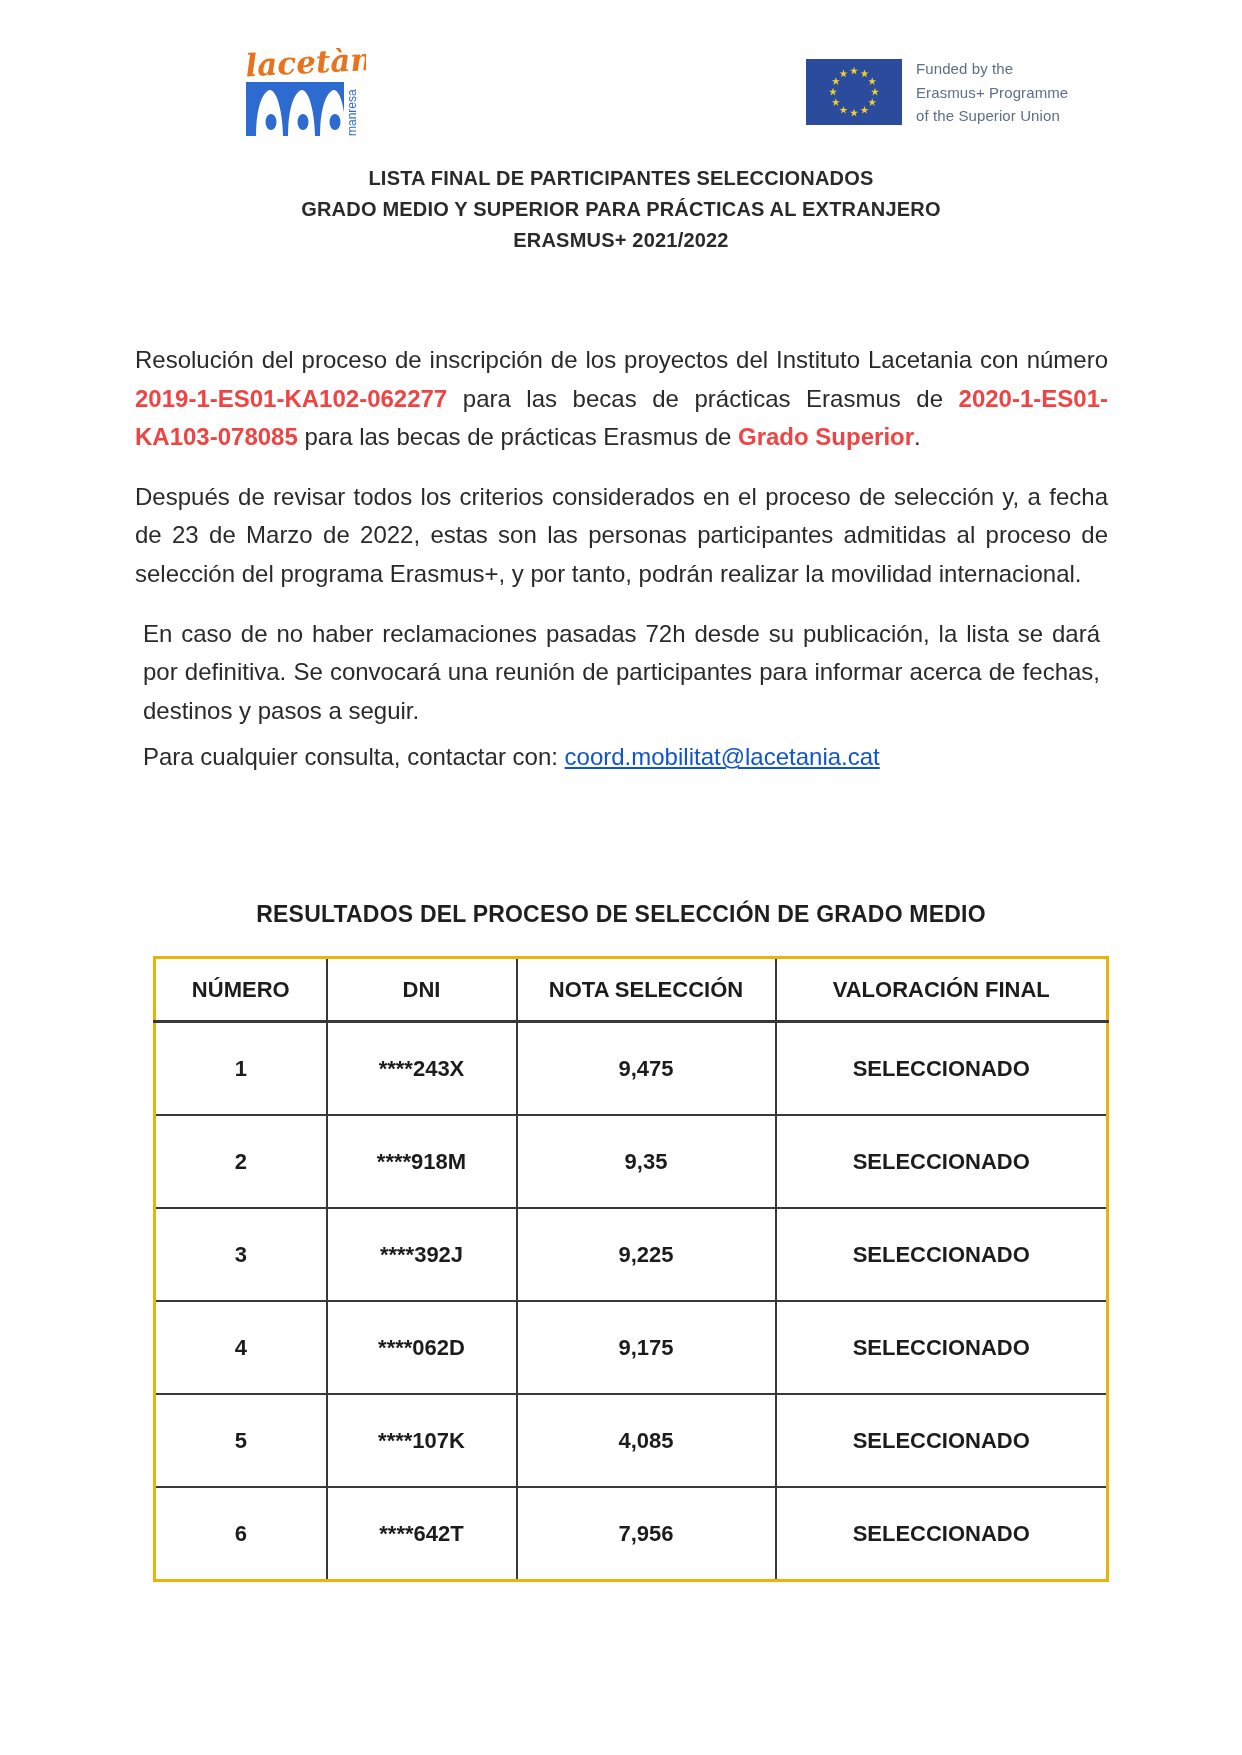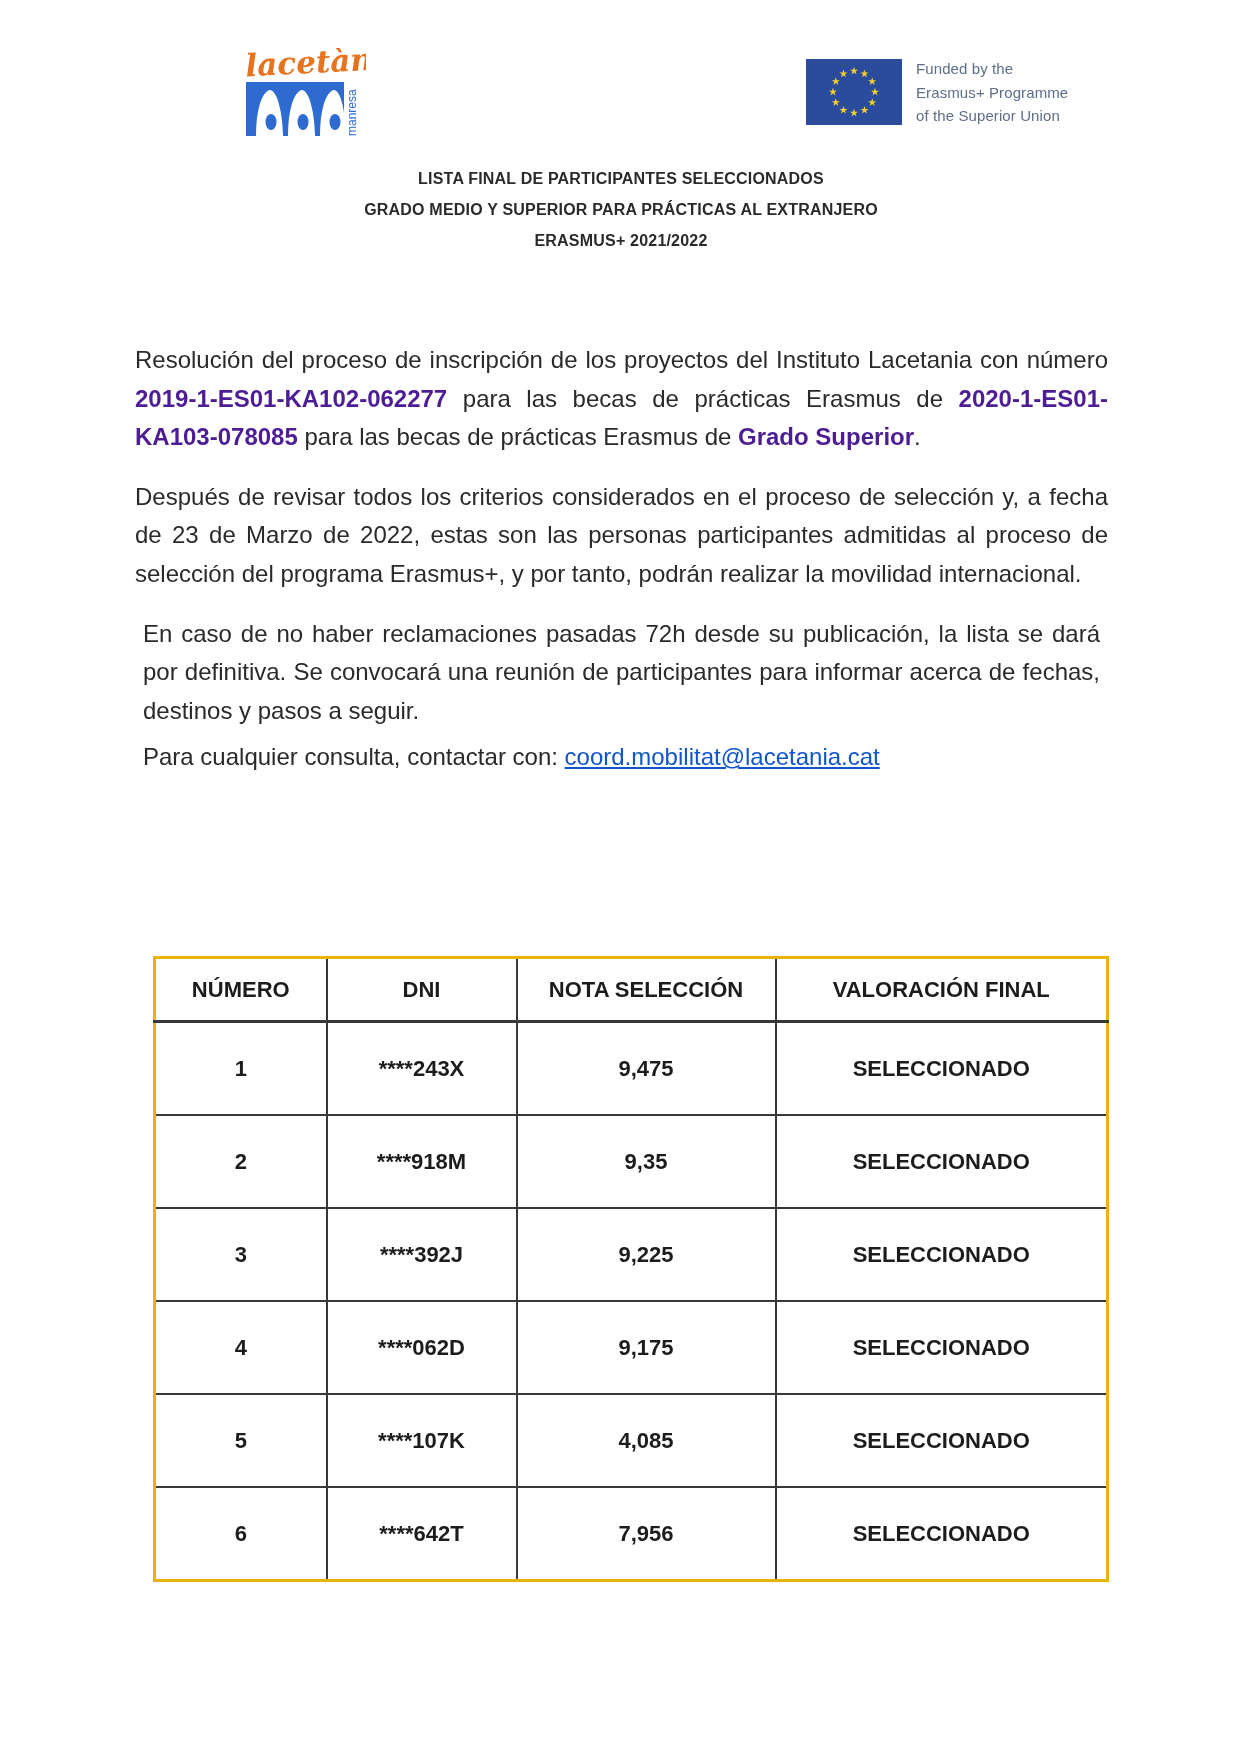--- a/index.html
+++ b/index.html
@@ -12,31 +12,31 @@
     color:#262626;
     overflow:hidden;
   }
   
   .lacetania-logo{position:absolute;left:244px;top:48px;width:122px;height:92px;}
   .eu-logo{position:absolute;left:806px;top:57px;display:flex;align-items:center;gap:14px;}
   .eu-text{font-size:15px;line-height:23.5px;font-weight:400;letter-spacing:0.1px;}
   
   .doc-title{
     position:absolute;top:163px;left:0;width:100%;
-    text-align:center;font-weight:bold;font-size:16px;line-height:31px;
+    text-align:center;font-weight:bold;font-size:20px;line-height:31px;
     color:#2a2a2a;letter-spacing:0.2px;
   }
   
   .content{
     position:absolute;top:341px;left:135px;width:973px;
     font-size:24px;line-height:38.6px;text-align:justify;color:#2a2a2a;
   }
   .content p{margin:0 0 21px 0;}
   .content p.tight{margin:8px;}
-  .content strong{color:#4c1d95;}
+  .content strong{color:#ef4444;}
   .contact-line{margin-top:0;}
   .email-link{color:#1155cc;text-decoration:underline;cursor:pointer;}
   
   .section-heading{
     position:absolute;top:901px;left:0;width:100%;
     text-align:center;font-weight:bold;font-size:23px;color:#1f1f1f;
     letter-spacing:0.2px;
   }
   
   .results-table{
@@ -112,20 +112,21 @@
     <div>ERASMUS+ 2021/2022</div>
   </div>
 
   <div class="content">
     <p><span>Resolución del proceso de inscripción de los proyectos del Instituto Lacetania con número </span><strong>2019-1-ES01-KA102-062277</strong><span> para las becas de prácticas Erasmus de </span><strong>2020-1-ES01-KA103-078085</strong><span> para las becas de prácticas Erasmus de </span><strong>Grado Superior</strong><span>.</span></p>
     <p>Después de revisar todos los criterios considerados en el proceso de selección y, a fecha de 23 de Marzo de 2022, estas son las personas participantes admitidas al proceso de selección del programa Erasmus+, y por tanto, podrán realizar la movilidad internacional.</p>
     <p class="tight">En caso de no haber reclamaciones pasadas 72h desde su publicación, la lista se dará por definitiva. Se convocará una reunión de participantes para informar acerca de fechas, destinos y pasos a seguir.</p>
     <p class="contact-line tight"><span>Para cualquier consulta, contactar con: </span><a class="email-link">coord.mobilitat@lacetania.cat</a></p>
   </div>
 
+  <div class="section-heading">RESULTADOS DEL PROCESO DE SELECCIÓN DE GRADO MEDIO</div>
 
   <table class="results-table">
     <colgroup>
       <col class="col-numero">
         <col class="col-dni">
         <col class="col-nota">
         <col class="col-valoracion">
     </colgroup>
     <thead>
       <tr>

